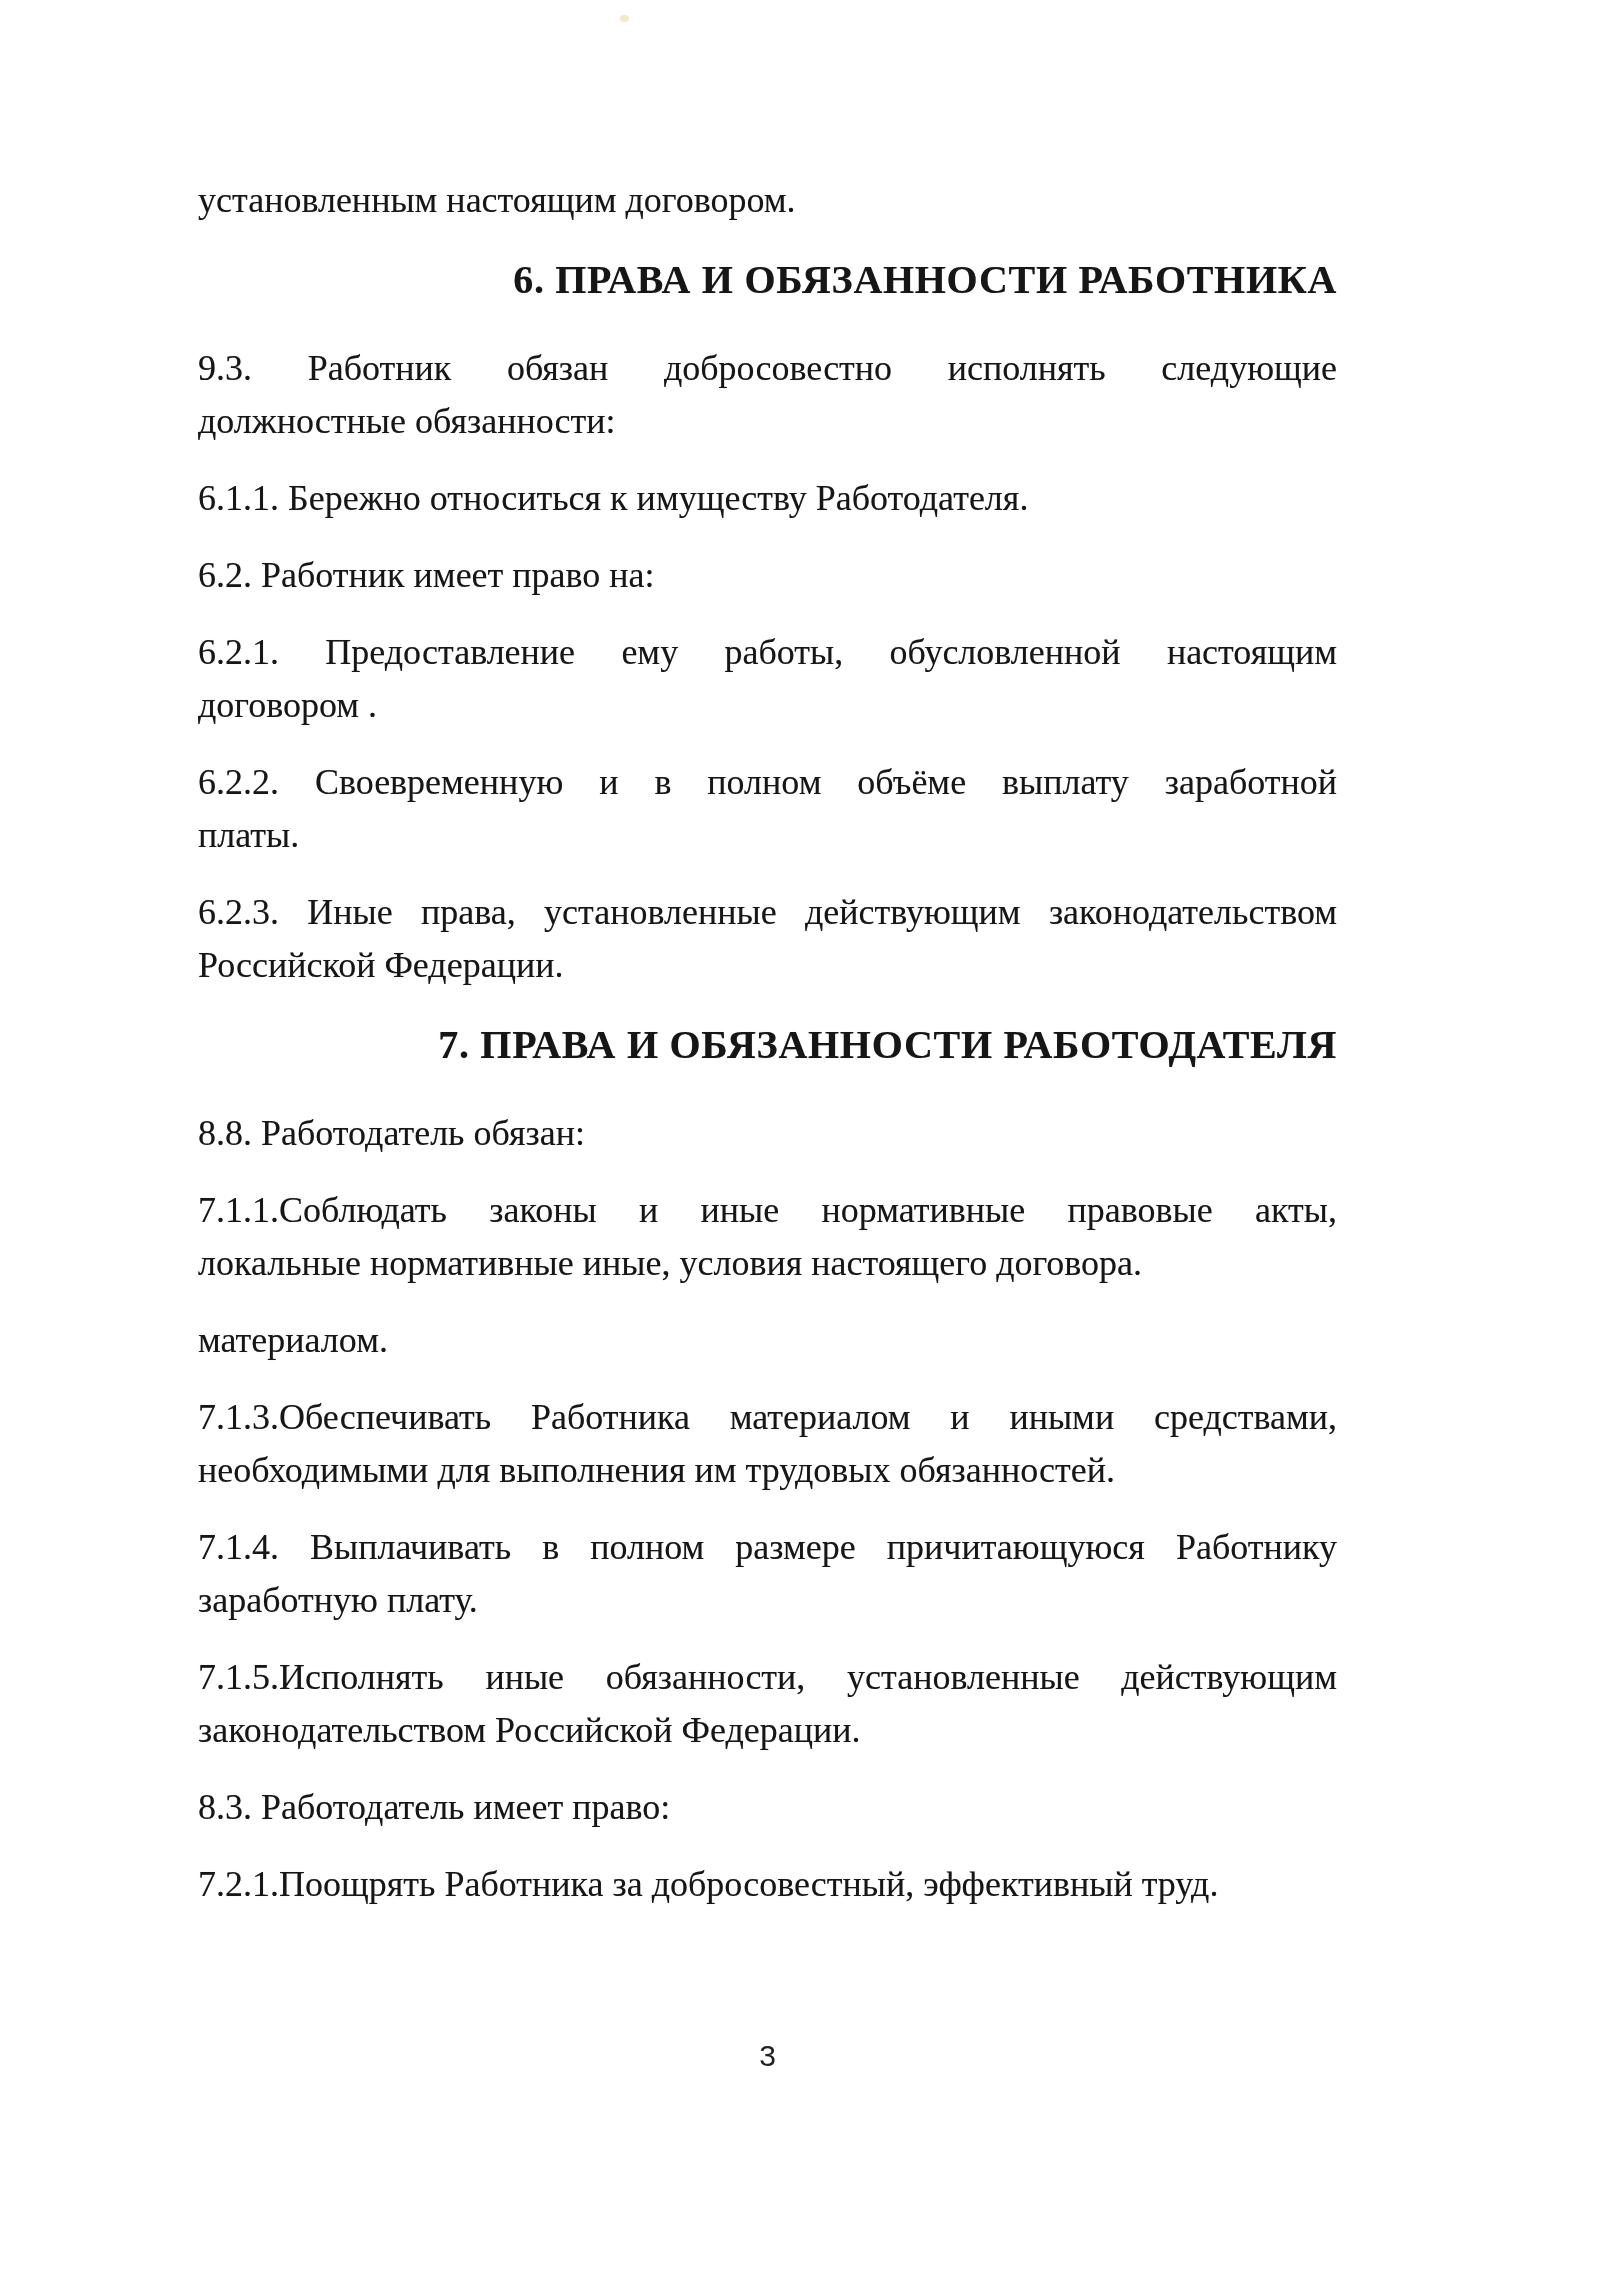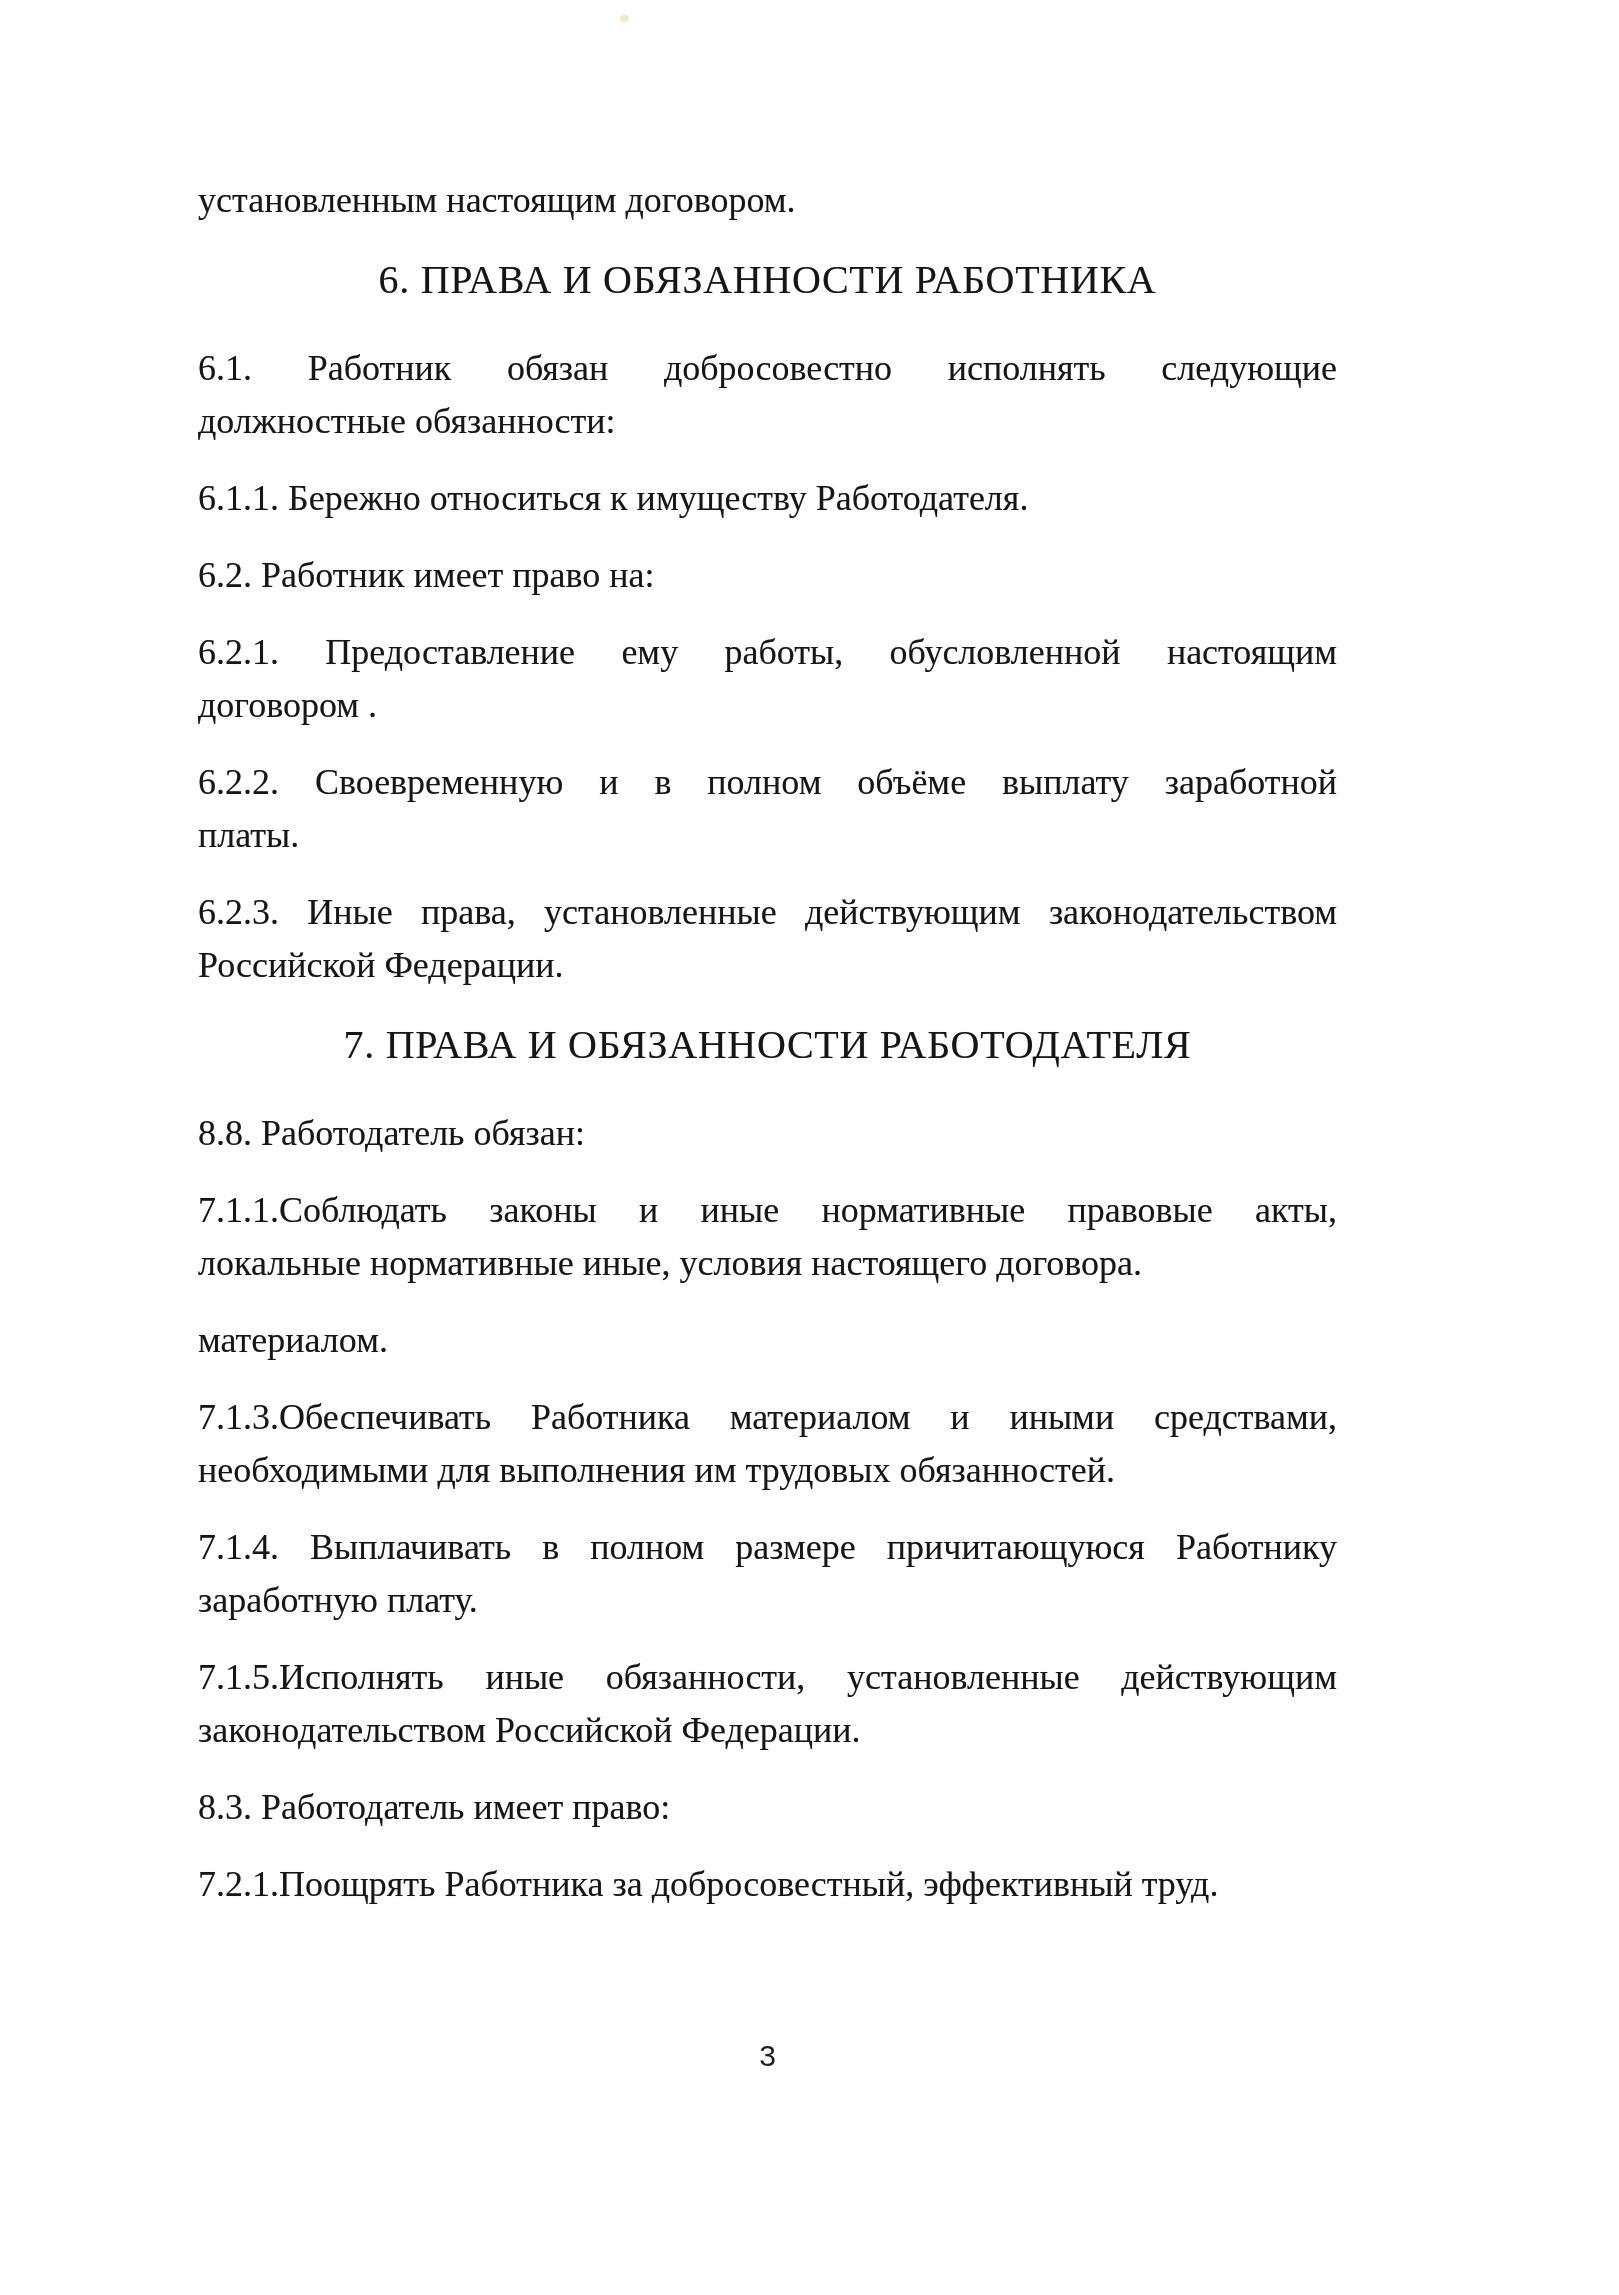--- a/index.html
+++ b/index.html
@@ -34,22 +34,22 @@
     text-align: justify;
     text-align-last: justify;
     text-justify: inter-word;
   }
   .block.h {
     margin: 0 0 34px 0;
   }
   .block.h .line {
     font-size: 40px;
     line-height: 57px;
-    font-weight: normal;
-    text-align: center;
+    font-weight: bold;
+    text-align: right;
     letter-spacing: 0.7px;
     text-shadow: 0 0 0.7px rgba(20,20,20,0.4);
   }
   .page-number {
     margin-top: 125px;
     text-align: center;
     font-family: "Liberation Sans", "DejaVu Sans", sans-serif;
     font-size: 30px;
     line-height: 40px;
     color: #222222;
@@ -71,21 +71,21 @@
 <div class="page">
   <div class="speck"></div>
   <div class="doc-body">
       <div class="block p">
         <div class="line">установленным настоящим договором.</div>
       </div>
       <div class="block h">
         <div class="line">6. ПРАВА И ОБЯЗАННОСТИ РАБОТНИКА</div>
       </div>
       <div class="block p">
-        <div class="line justify">6.1. Работник обязан добросовестно исполнять следующие</div>
+        <div class="line justify">9.3. Работник обязан добросовестно исполнять следующие</div>
         <div class="line">должностные обязанности:</div>
       </div>
       <div class="block p">
         <div class="line">6.1.1. Бережно относиться к имуществу Работодателя.</div>
       </div>
       <div class="block p">
         <div class="line">6.2. Работник имеет право на:</div>
       </div>
       <div class="block p">
         <div class="line justify">6.2.1. Предоставление ему работы, обусловленной настоящим</div>

